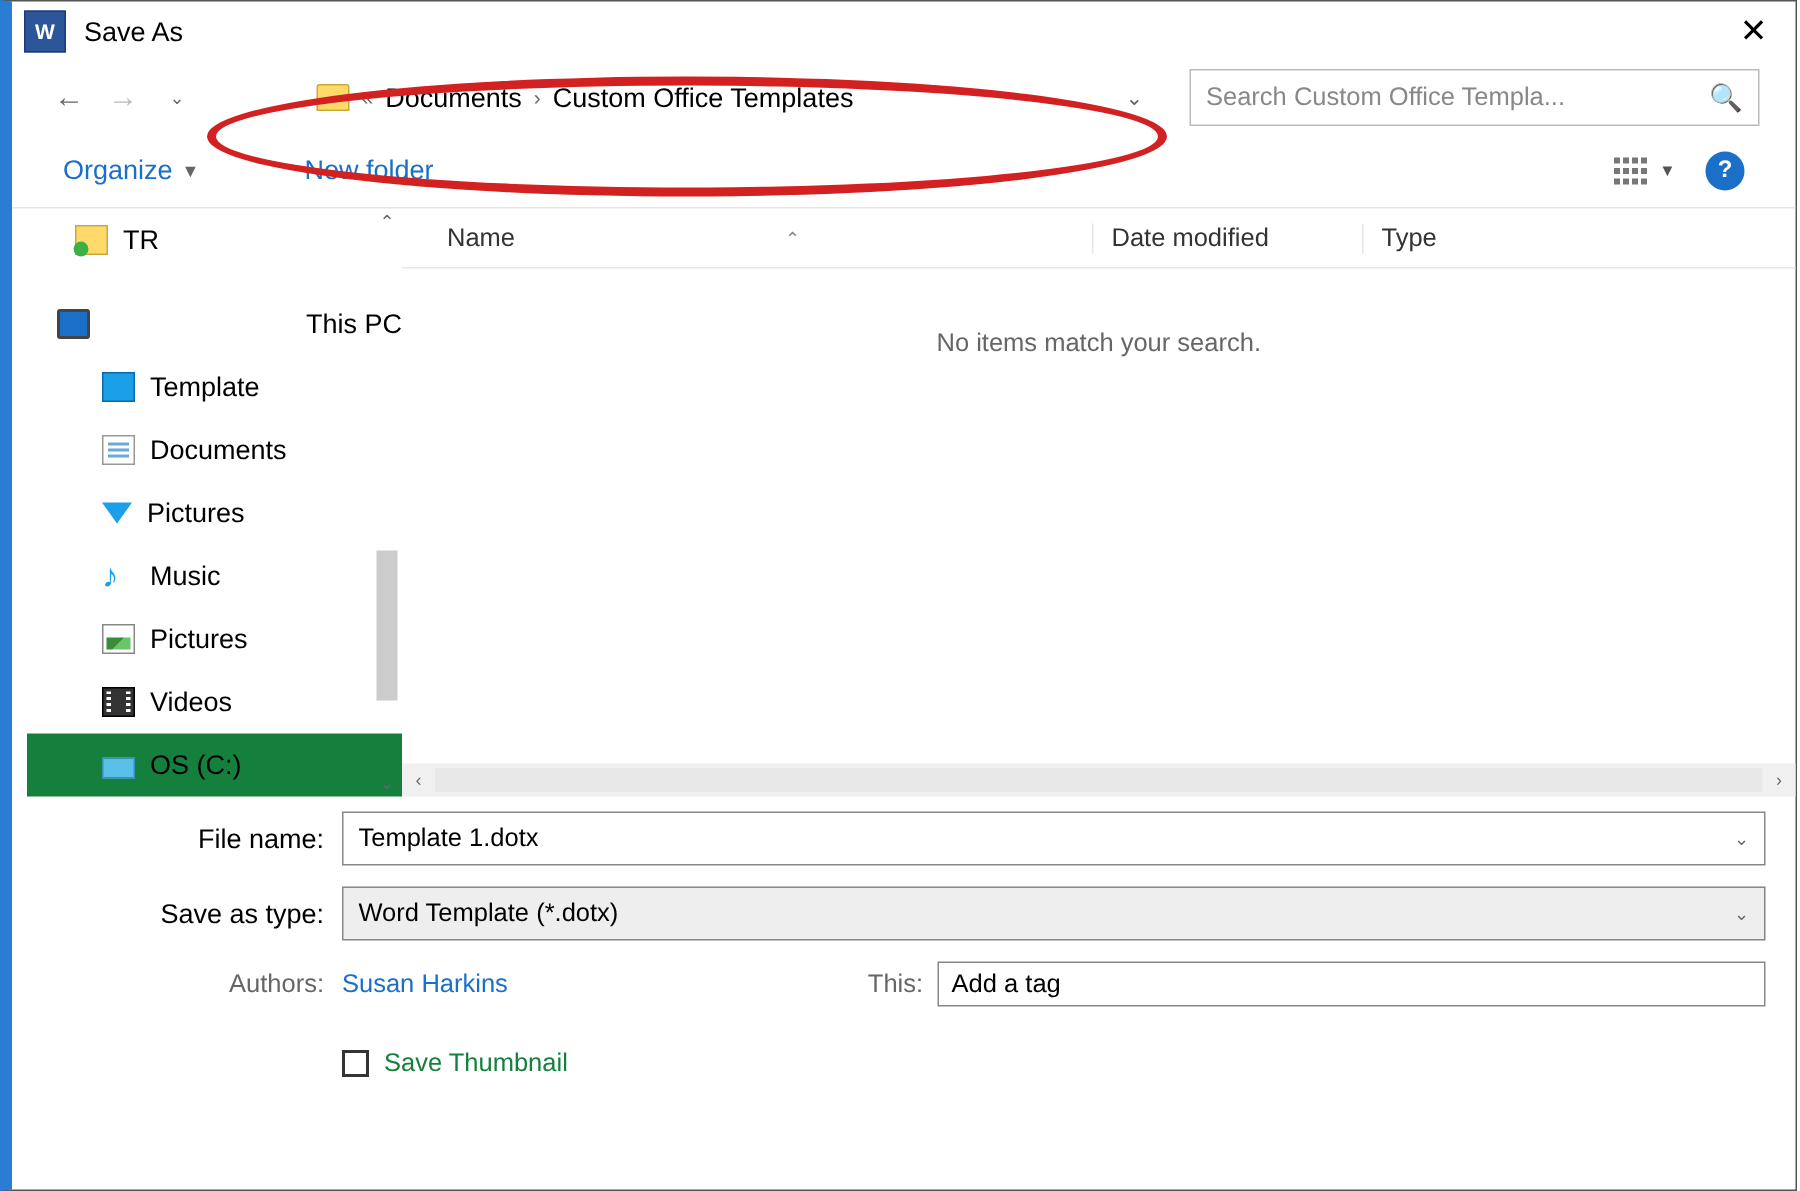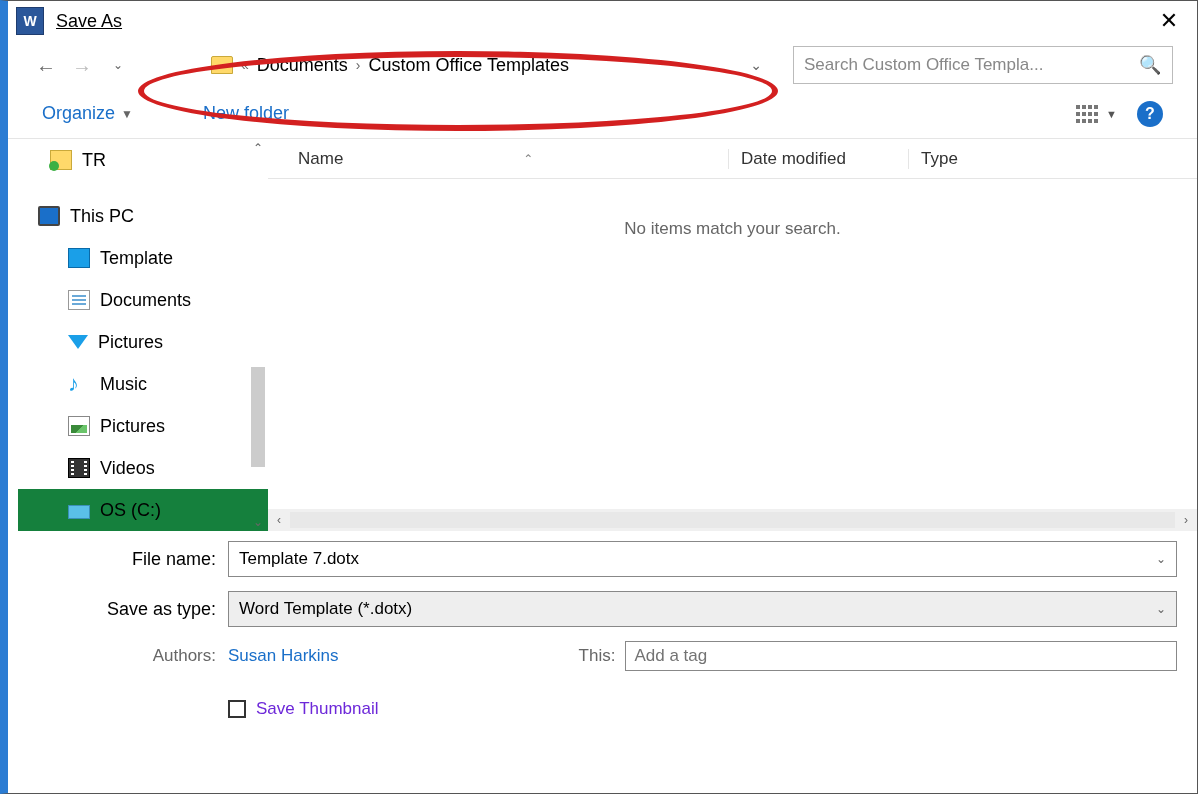--- a/index.html
+++ b/index.html
@@ -2,21 +2,21 @@
 <html><head>
 <meta charset="utf-8">
 <style>
 * { box-sizing: border-box; margin: 0; padding: 0; font-family: "Segoe UI", Tahoma, sans-serif; }
 body { background: #fff; width: 1200px; height: 794px; overflow: hidden; position: relative; }
 
 .window { border: 1px solid #555; border-left: 8px solid #2b7cd3; width: 1198px; height: 794px; background: #fff; position: relative; }
 
 .titlebar { height: 40px; display: flex; align-items: center; padding: 0 8px; }
 .titlebar .app-icon { width: 28px; height: 28px; background: #2b579a; color: #fff; display: flex; align-items: center; justify-content: center; font-size: 14px; font-weight: bold; border: 1px solid #1e3c6e; margin-right: 12px; }
-.titlebar .title { font-size: 18px; color: #000; flex: 1; text-decoration: underline; }
+.titlebar .title { font-size: 18px; color: #000; flex: 1; }
 .titlebar .close { width: 40px; height: 40px; display: flex; align-items: center; justify-content: center; font-size: 22px; color: #000; cursor: pointer; }
 
 .navrow { height: 48px; display: flex; align-items: center; padding: 0 24px; gap: 8px; position: relative; }
 .navbtn { width: 28px; height: 28px; display: flex; align-items: center; justify-content: center; color: #666; font-size: 20px; cursor: pointer; }
 .navbtn.disabled { color: #bbb; }
 .breadcrumb-box { flex: 1; height: 38px; border: 1px solid transparent; display: flex; align-items: center; padding: 0 10px; gap: 8px; position: relative; margin-left: 60px; }
 .folder-ic { width: 22px; height: 18px; background: #ffd96a; border: 1px solid #caa93a; border-radius: 2px 2px 0 0; }
 .breadcrumb-box .sep { color: #666; font-size: 14px; }
 .breadcrumb-box .crumb { color: #000; font-size: 18px; cursor: pointer; }
 .breadcrumb-box .expand { color: #666; font-size: 14px; margin-left: auto; margin-right: 12px; }
@@ -73,24 +73,24 @@
 .form-area { padding: 10px 20px 0 20px; }
 .form-row { display: flex; align-items: center; margin-bottom: 14px; }
 .form-label { width: 200px; text-align: right; font-size: 18px; color: #000; padding-right: 12px; }
 .form-input { flex: 1; height: 36px; border: 1px solid #888; padding: 0 10px; font-size: 17px; display: flex; align-items: center; background: #fff; }
 .form-input.shaded { background: #eee; }
 .form-input .dd { margin-left: auto; color: #666; font-size: 12px; }
 .meta-row { display: flex; align-items: center; margin-top: 8px; }
 .meta-label { width: 200px; text-align: right; font-size: 17px; color: #666; padding-right: 12px; }
 .meta-val { color: #1a6fc9; font-size: 17px; }
 .meta-tags-lbl { color: #666; font-size: 17px; margin-left: 240px; margin-right: 10px; }
-.meta-tags-box { border: 1px solid #888; height: 30px; padding: 0 8px; display: flex; align-items: center; color: #737373; font-size: 17px; flex: 1; }
+.meta-tags-box { border: 1px solid #888; height: 30px; padding: 0 8px; display: flex; align-items: center; color: #000000; font-size: 17px; flex: 1; }
 .thumb-row { display: flex; align-items: center; margin-top: 28px; margin-left: 200px; gap: 10px; }
 .chk { width: 18px; height: 18px; border: 2px solid #333; }
-.thumb-lbl { color: #6d28d9; font-size: 17px; }
+.thumb-lbl { color: #15803d; font-size: 17px; }
 </style>
 </head>
 <body>
 
 <div class="window">
 
   <div class="titlebar">
     <div class="app-icon">W</div>
     <div class="title">Save As</div>
     <div class="close">✕</div>
@@ -150,21 +150,21 @@
     </div>
   </div>
 
   <div class="main">
     <div class="sidebar">
       <div class="tree-item top">
         <span class="ic ic-tr"></span>
         <span>TR</span>
       </div>
       <div style="height:14px;"></div>
-      <div class="tree-item top" style="padding-left:20px;">
+      <div class="tree-item top" style="padding-left:20px;justify-content:space-between;">
         <span class="ic ic-pc"></span>
         <span>This PC</span>
       </div>
       <div class="tree-item">
         <span class="ic ic-desktop"></span>
         <span>Template</span>
       </div>
       <div class="tree-item">
         <span class="ic ic-doc"></span>
         <span>Documents</span>
@@ -213,21 +213,21 @@
         <div class="htrack"></div>
         <div class="harrow">›</div>
       </div>
     </div>
   </div>
 
   <div class="form-area">
     <div class="form-row">
       <div class="form-label">File name:</div>
       <div class="form-input">
-        <span>Template 7.dotx</span>
+        <span>Template 1.dotx</span>
         <span class="dd">⌄</span>
       </div>
     </div>
     <div class="form-row">
       <div class="form-label">Save as type:</div>
       <div class="form-input shaded">
         <span>Word Template (*.dotx)</span>
         <span class="dd">⌄</span>
       </div>
     </div>

